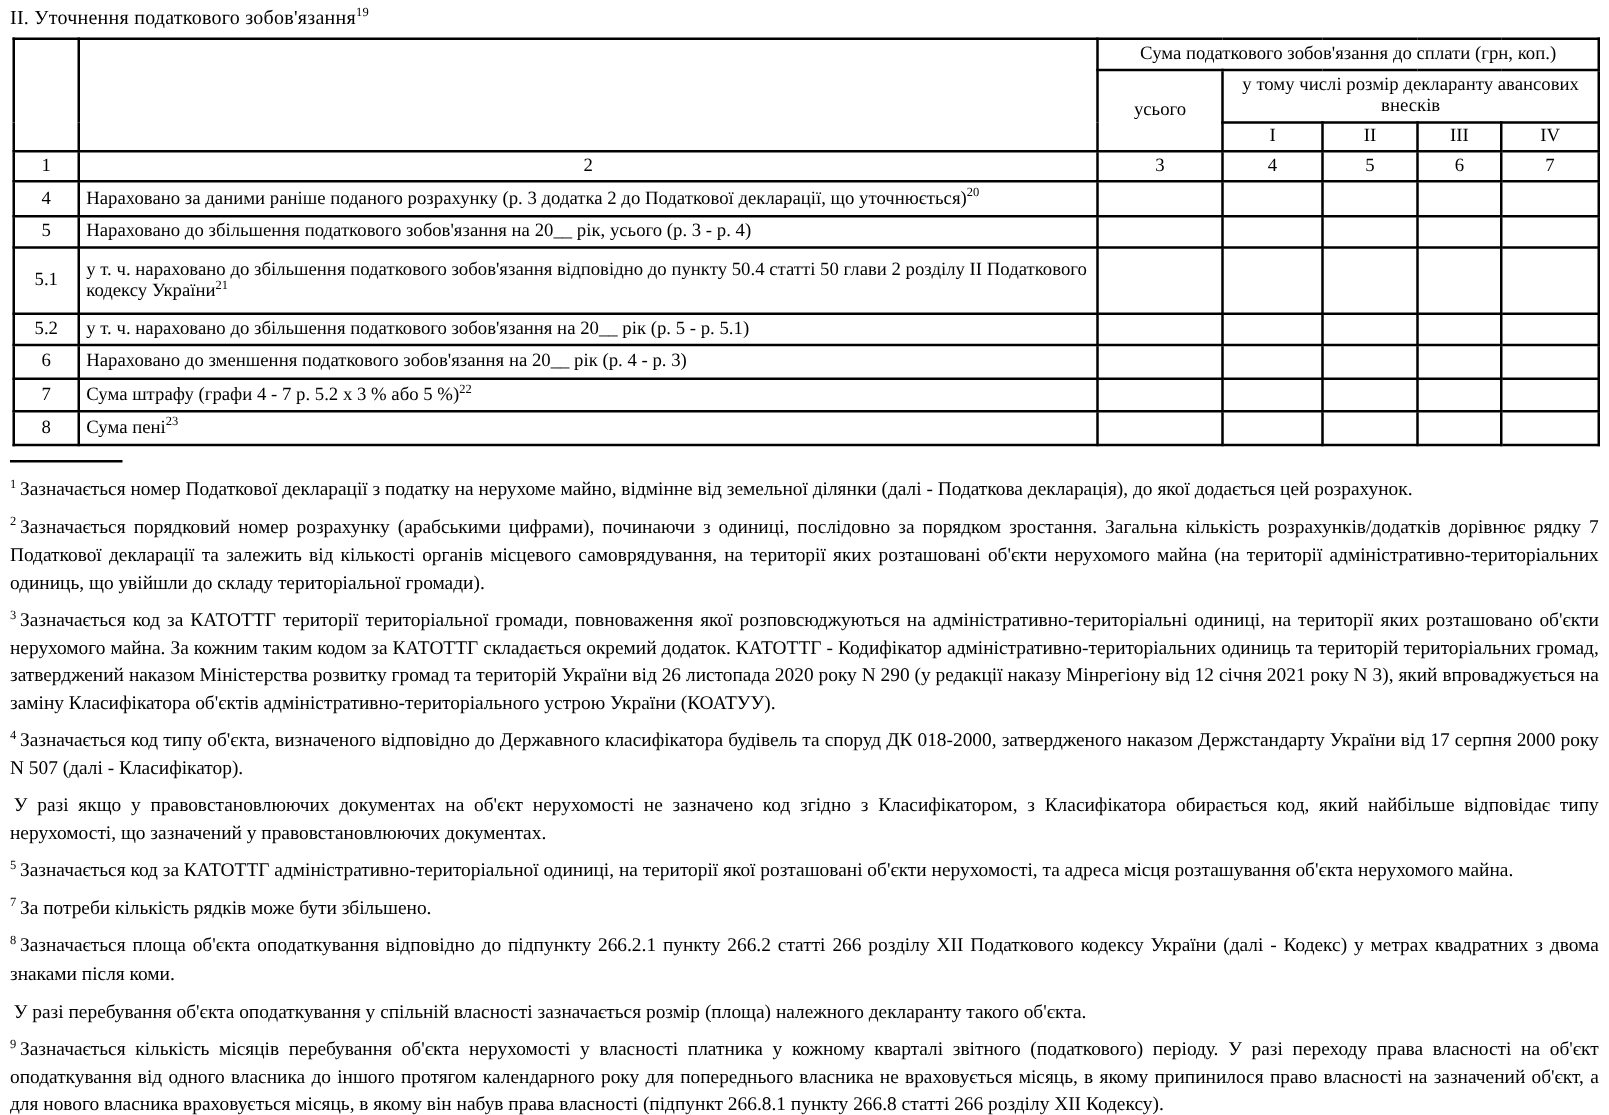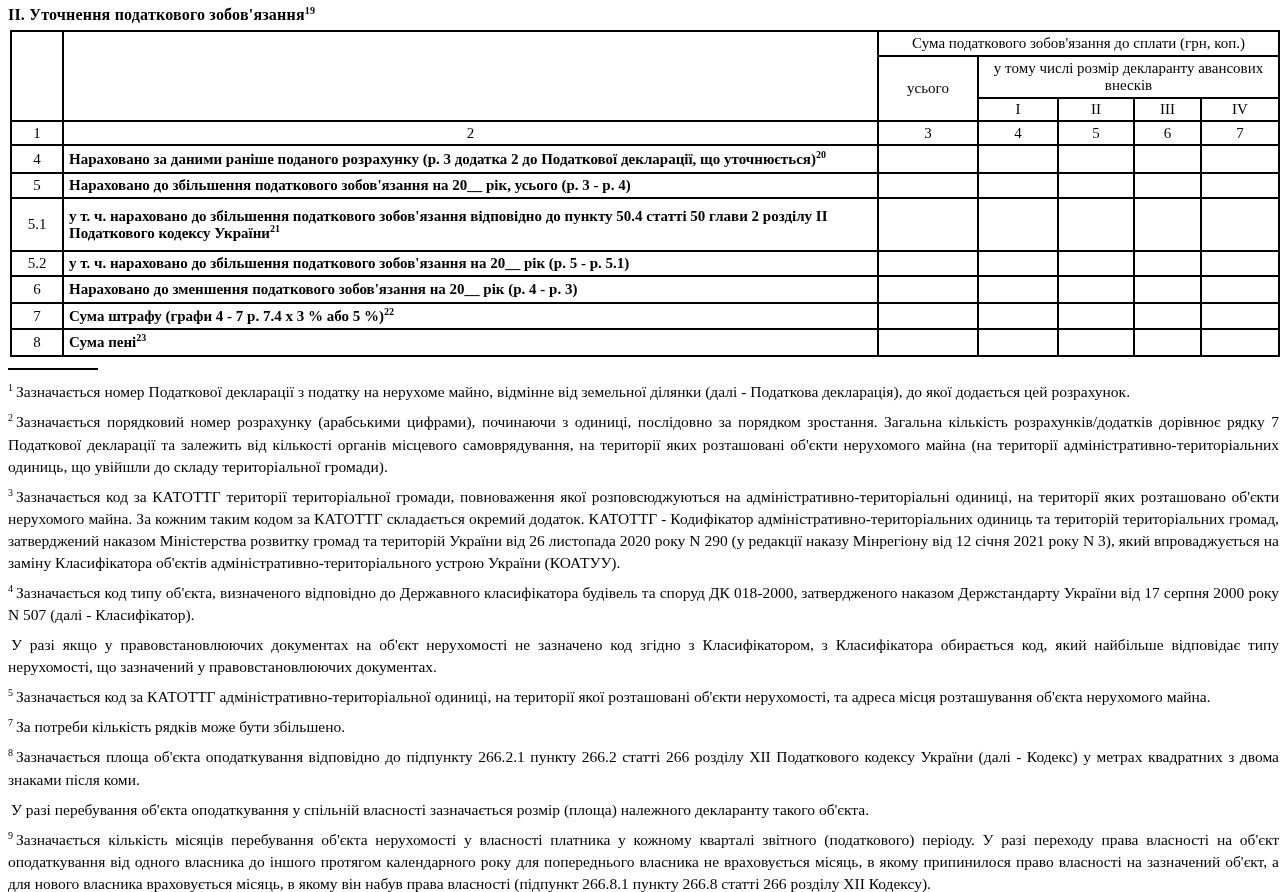--- a/index.html
+++ b/index.html
@@ -4,42 +4,42 @@
 <style>
   html, body { margin: 0; padding: 0; background: #ffffff; }
   body {
     width: 1287px;
     color: #000;
     font-family: "Liberation Serif", serif;
   }
   .page { padding: 3px 8px 6px 8px; }
 
   .doc-title {
-    font-weight: bold;
+    font-weight: normal;
     font-size: 16px;
     margin: 2px 0 6px 0;
     letter-spacing: 0.2px;
   }
   .doc-title sup { font-size: 10px; }
 
   table.tax-table {
     border-collapse: collapse;
     table-layout: fixed;
     width: 1268px;
     margin-left: 2px;
   }
   table.tax-table td {
     border: 2px solid #000;
     font-size: 15px;
     padding: 1px 5px;
     vertical-align: middle;
     overflow: hidden;
   }
   td.c { text-align: center; padding: 1px 2px; }
-  td.desc { text-align: left; font-weight: bold; }
+  td.desc { text-align: left; }
   table.tax-table sup { font-size: 10px; line-height: 0; }
 
   tr.hr1 { height: 25px; padding-left: 40px; }
   tr.hr2 { height: 42px; }
   tr.hr3 { height: 23px; }
   tr.numrow { height: 24px; }
   tr.r4  { height: 28px; }
   tr.r5  { height: 25px; }
   tr.r51 { height: 53px; }
   tr.r52 { height: 25px; }
@@ -146,21 +146,21 @@
         <td class="c">6</td>
         <td class="desc"><span>Нараховано до зменшення податкового зобов'язання на 20__ рік (р. 4 - р. 3)</span><sup></sup></td>
         <td></td>
         <td></td>
         <td></td>
         <td></td>
         <td></td>
       </tr>
       <tr class="r7">
         <td class="c">7</td>
-        <td class="desc"><span>Сума штрафу (графи 4 - 7 р. 7.4 х 3 % або 5 %)</span><sup>22</sup></td>
+        <td class="desc"><span>Сума штрафу (графи 4 - 7 р. 5.2 х 3 % або 5 %)</span><sup>22</sup></td>
         <td></td>
         <td></td>
         <td></td>
         <td></td>
         <td></td>
       </tr>
       <tr class="r8">
         <td class="c">8</td>
         <td class="desc"><span>Сума пені</span><sup>23</sup></td>
         <td></td>

